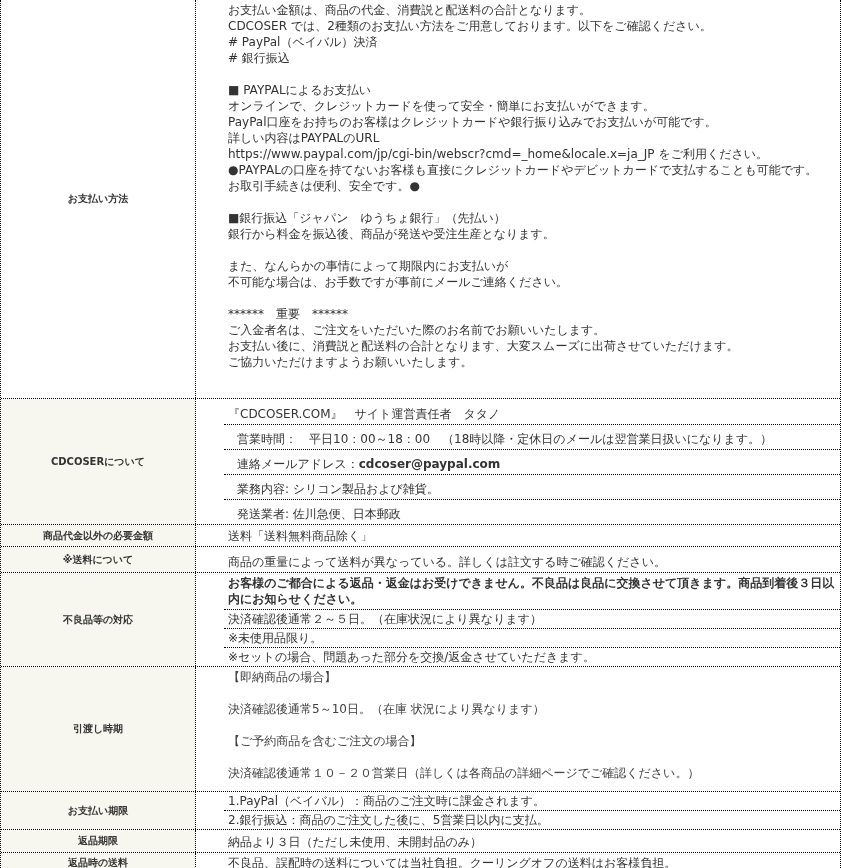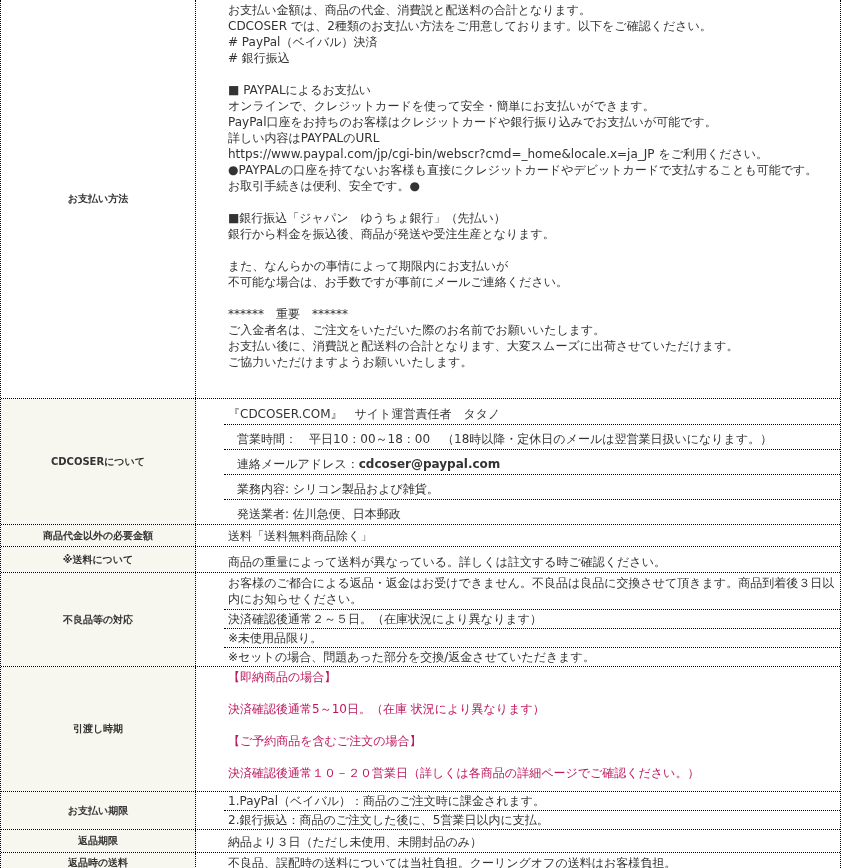--- a/index.html
+++ b/index.html
@@ -29,23 +29,23 @@
   .content{flex:1;min-width:0;display:flex;flex-direction:column;margin-left:28px;}
   .subrow{padding:2px 4px;box-sizing:border-box;display:flex;align-items:flex-end;}
   .subrow + .subrow{border-top:1px dotted #000;padding-left:13px;}
   .block{padding:2px 4px;}
   .line{min-height:16px;white-space:pre-wrap;word-break:break-all;}
   .sec-payment{min-height:398px;}
   .sec-about .subrow{min-height:25px;}
   .sec-extra .subrow{min-height:21px;}
   .sec-shipnote .subrow{min-height:25px;}
   .sec-defective .subrow{min-height:16px;padding:1px 4px;}
-  .sec-defective .subrow:first-child{padding:2px 4px;}
+  .sec-defective .subrow:first-child{padding:2px 4px;font-weight:bold;}
   .sec-delivery{min-height:124px;}
-  .sec-delivery .line{color:#be185d;}
+  .sec-delivery .line{color:#404040;}
   .sec-paydeadline .subrow{min-height:16px;padding:1px 4px;}
   .sec-retdeadline .subrow{min-height:22px;}
   .sec-retship .subrow{min-height:20px;}
   .email-bold{font-weight:bold;}
 </style>
 </head>
 <body>
 
 <div class="shop-table">
 

